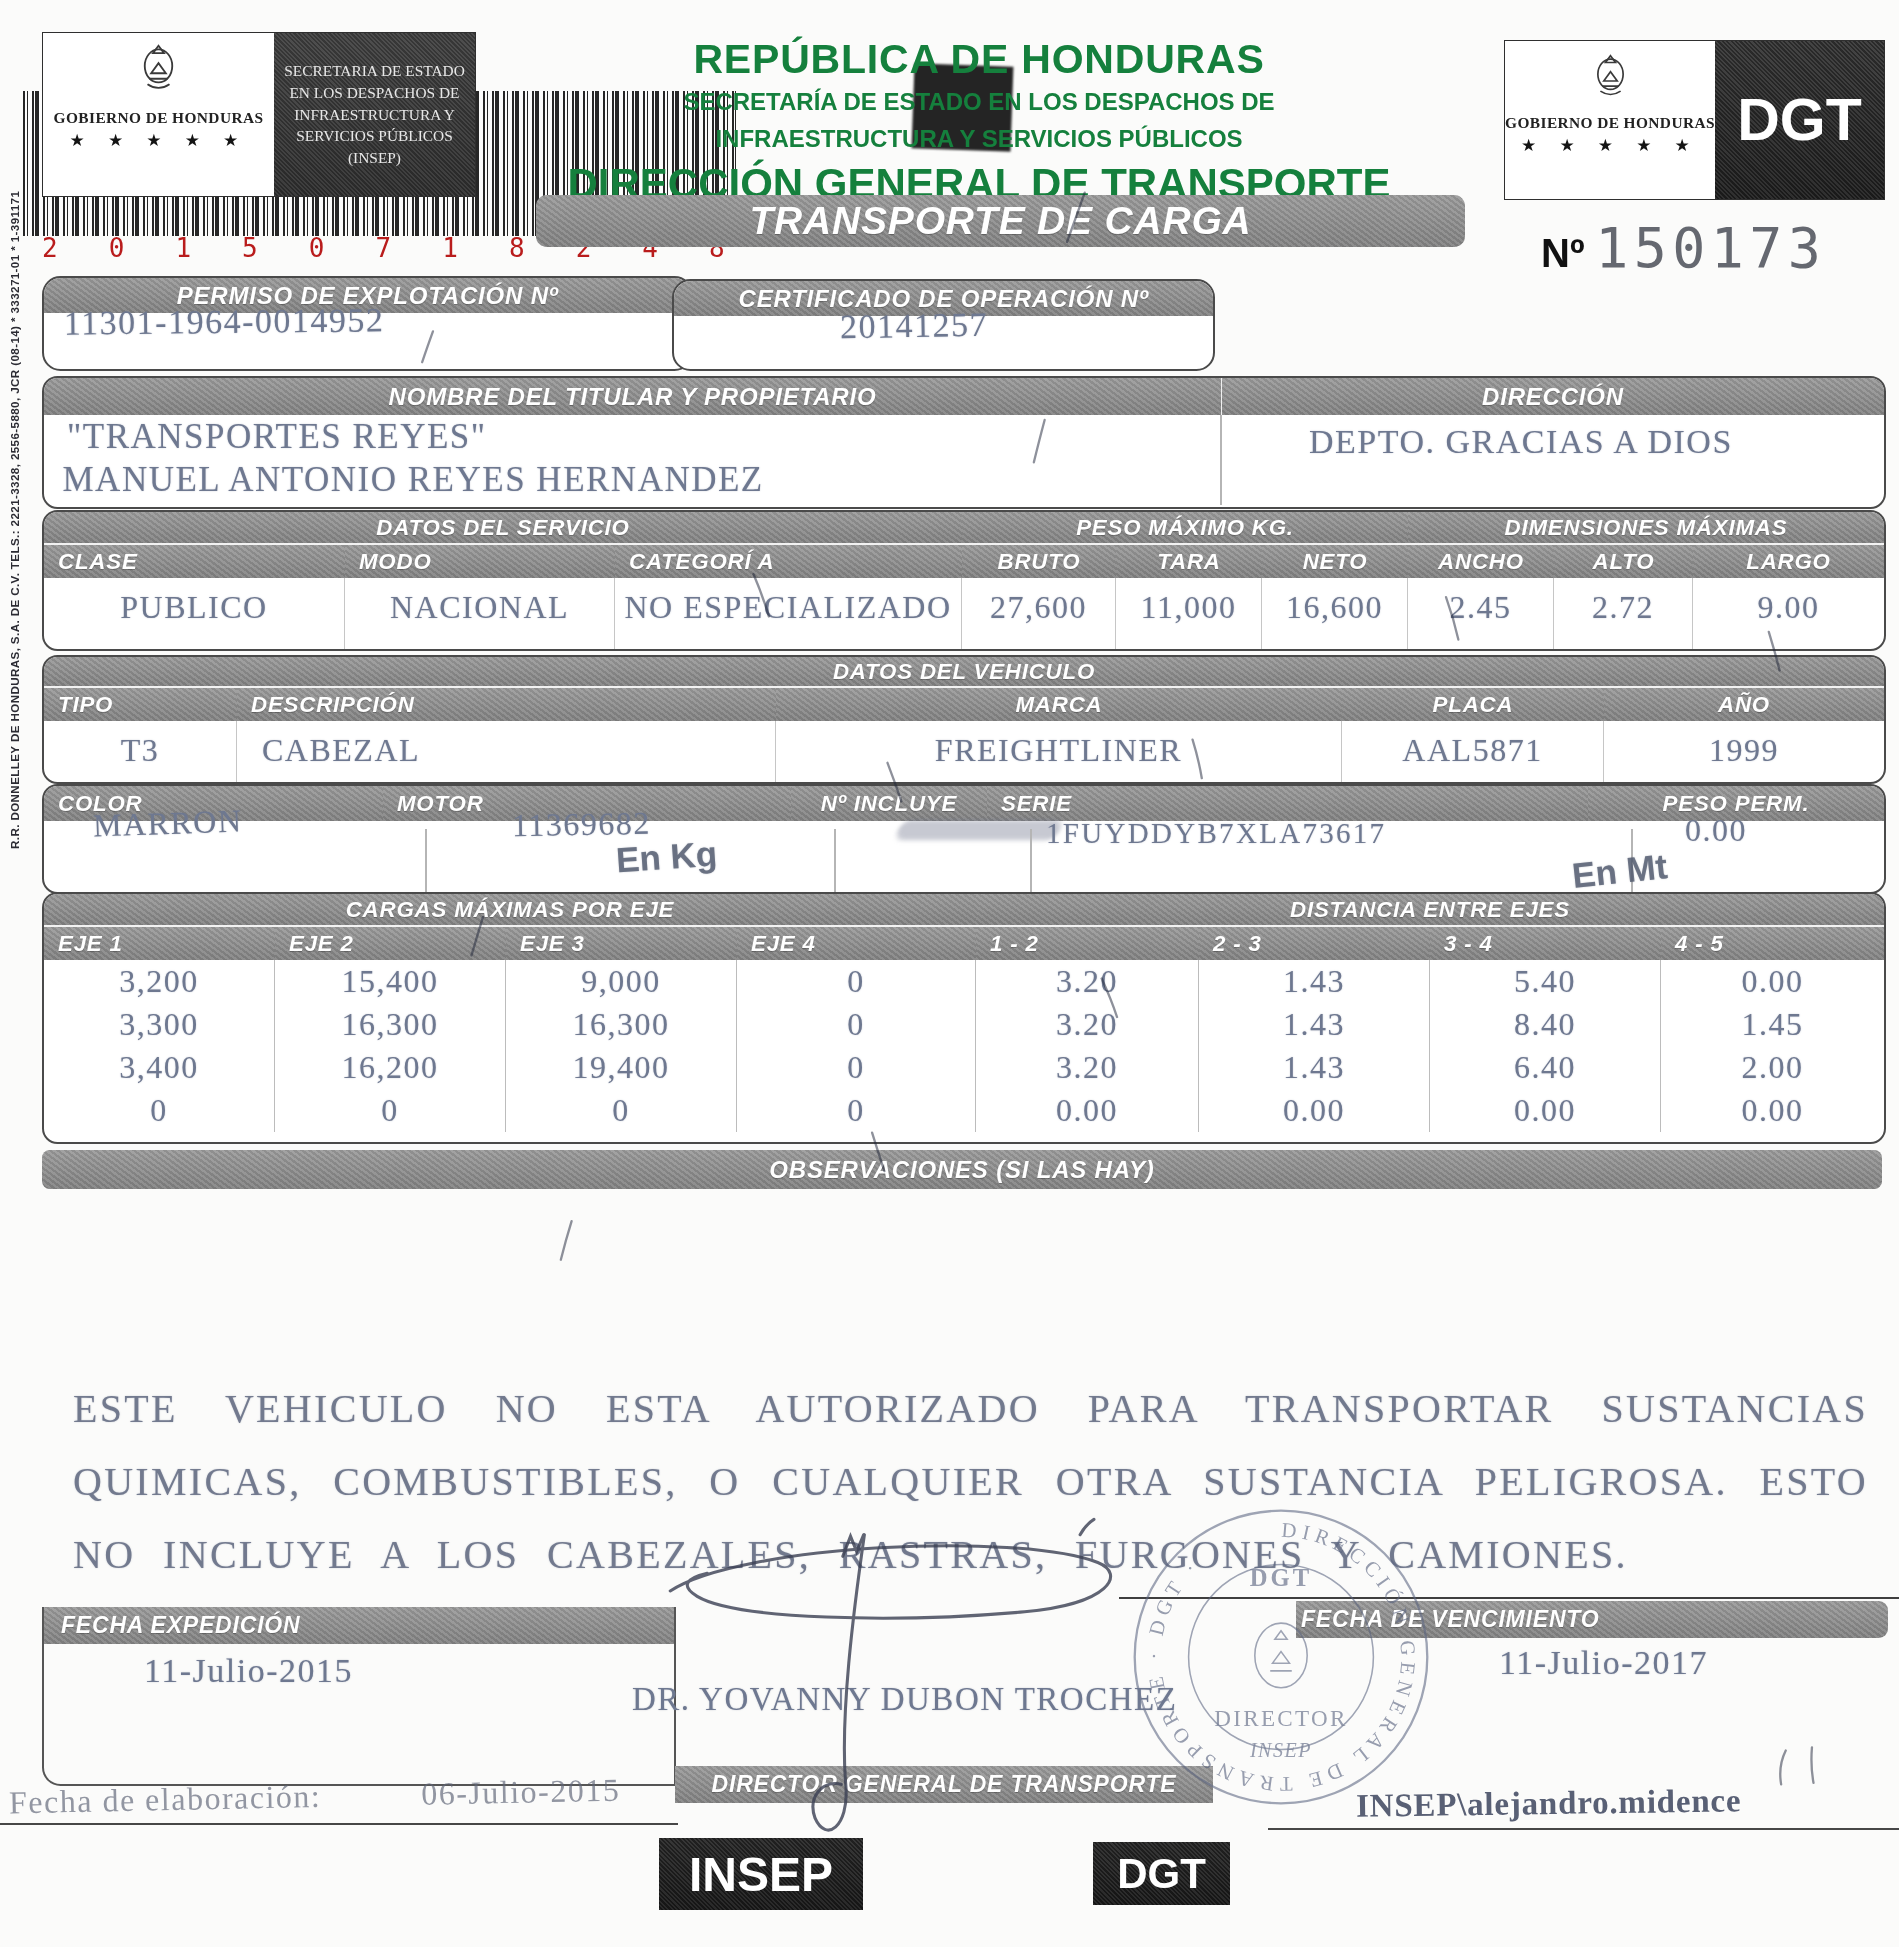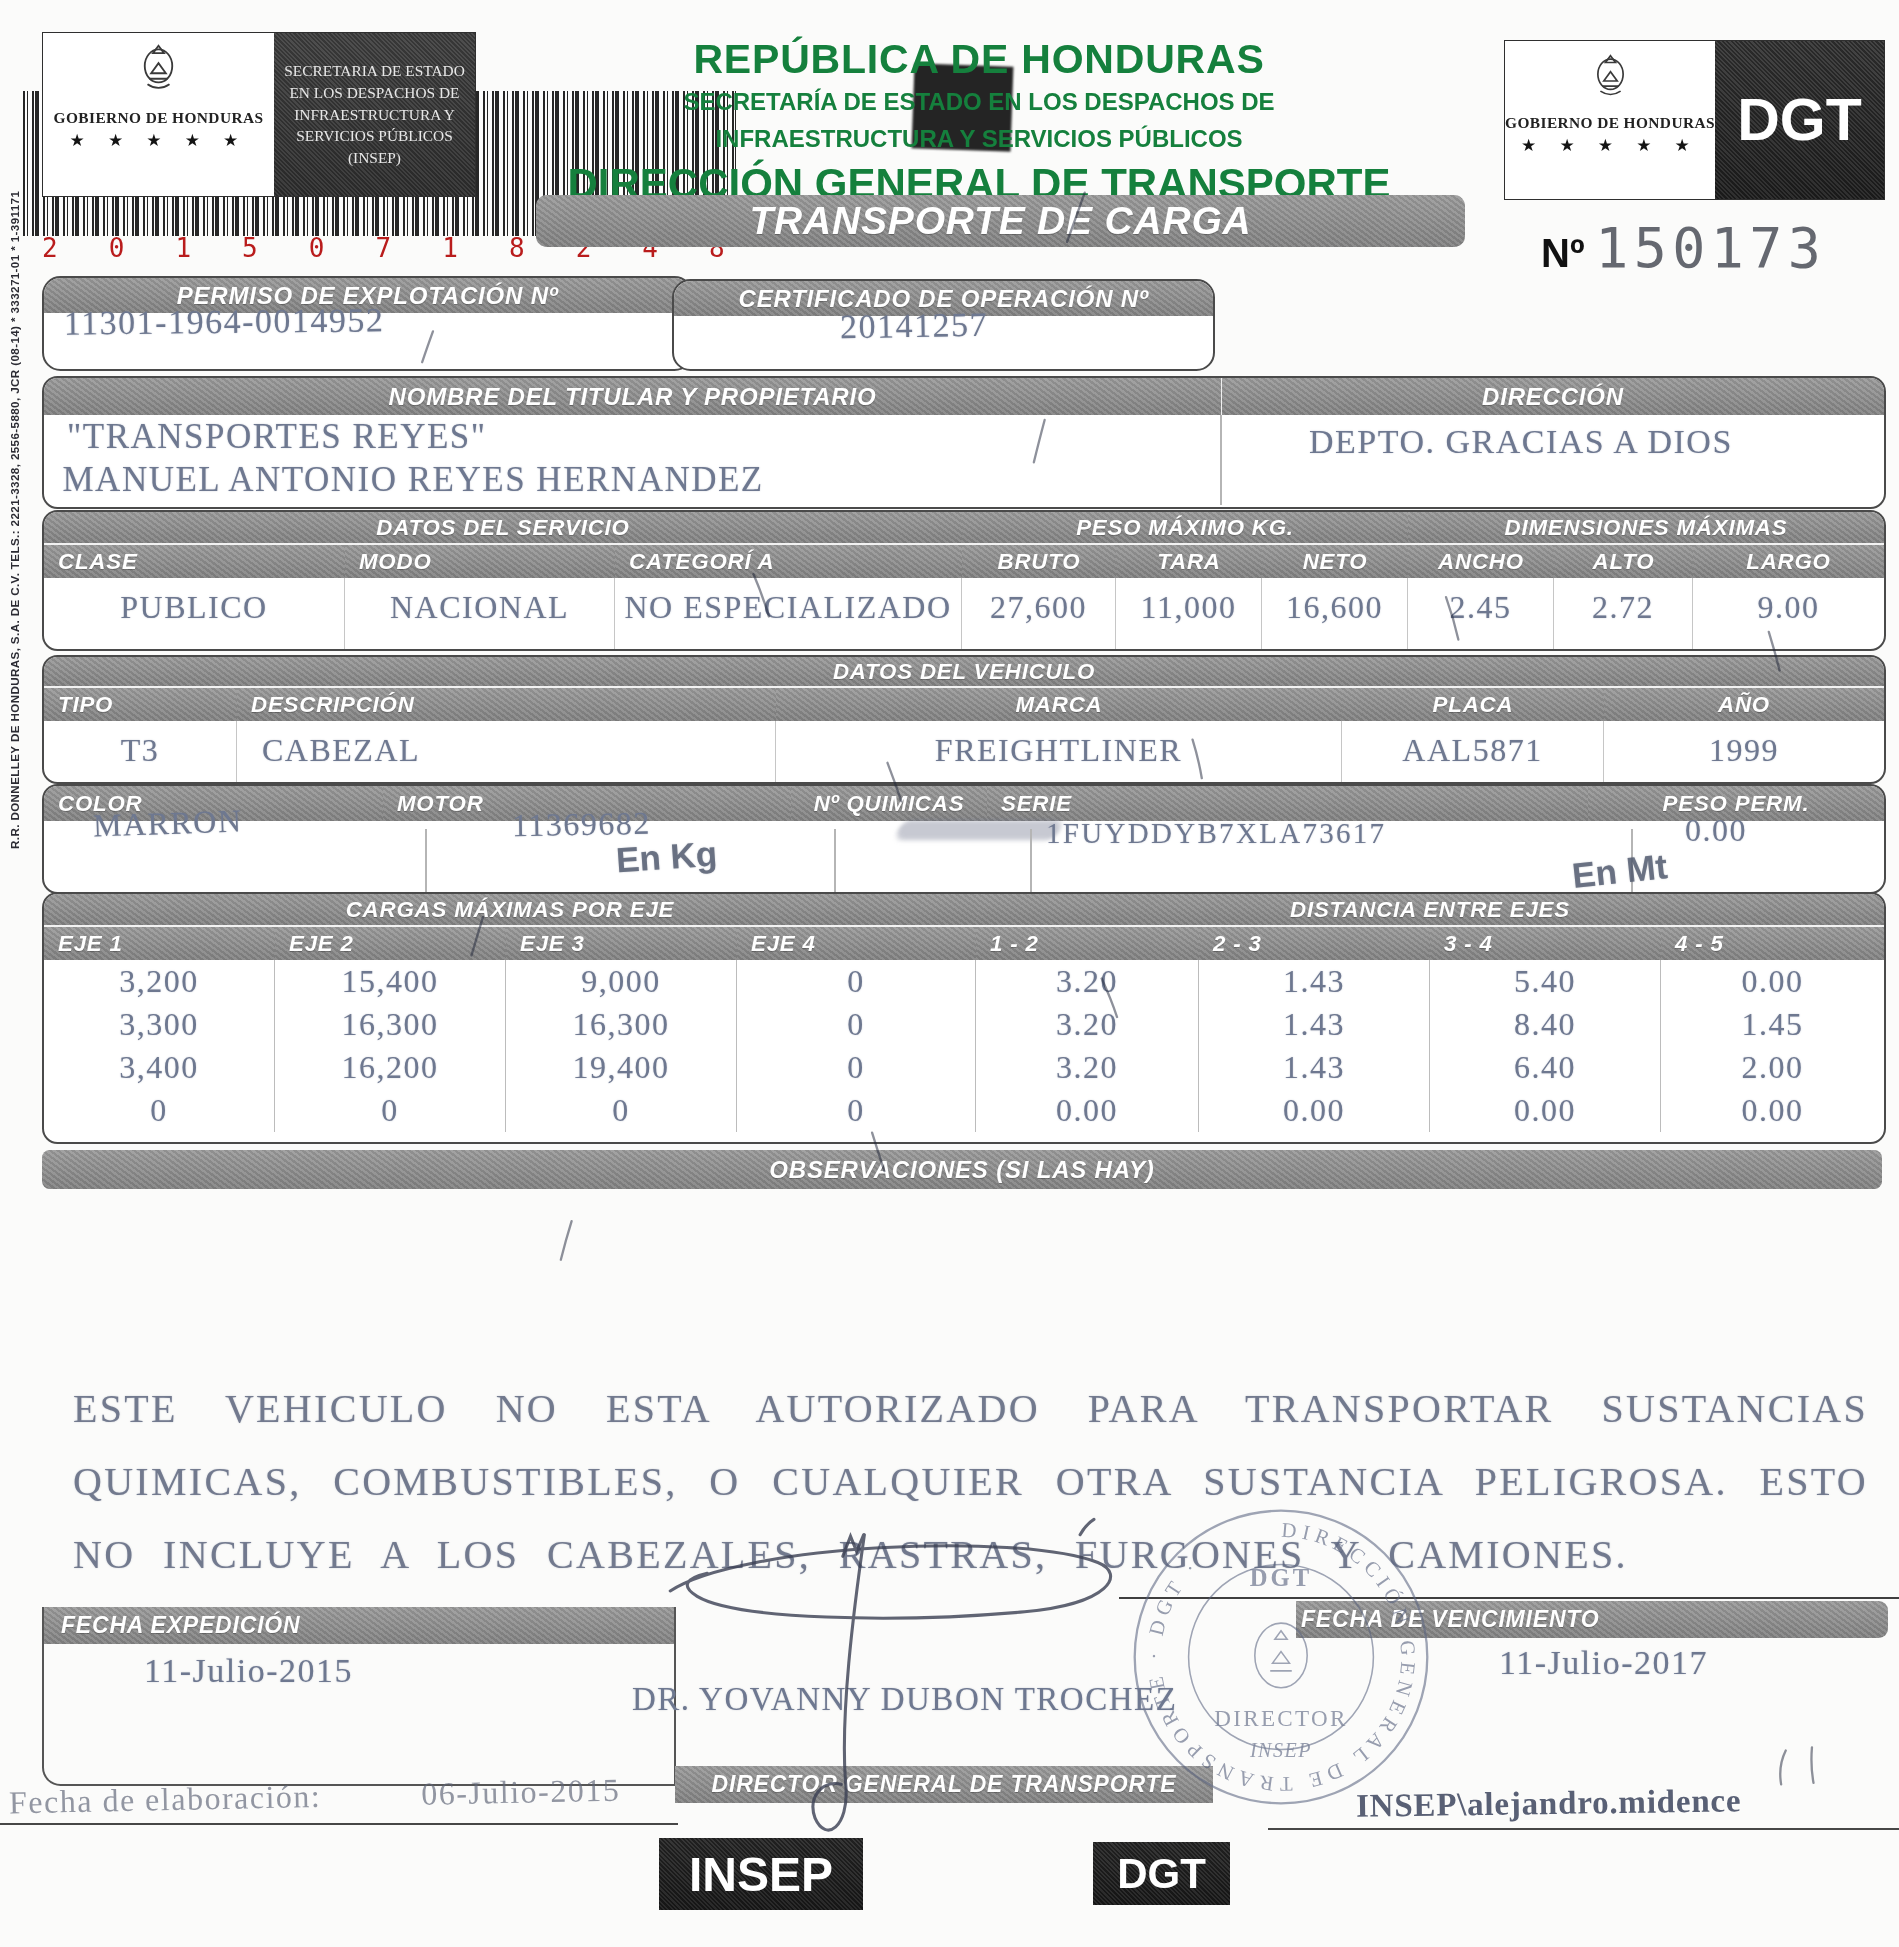--- a/index.html
+++ b/index.html
@@ -219,21 +219,21 @@
       <div class="vcell sv">FREIGHTLINER</div>
       <div class="vcell sv">AAL5871</div>
       <div class="vcell sv last">1999</div>
     </div>
   </div>
 
   <div class="panel color-box">
     <div class="grid color-grid">
       <div class="bar gbar thl">COLOR</div>
       <div class="bar gbar thl">MOTOR</div>
-      <div class="bar gbar">Nº QUIMICAS</div>
+      <div class="bar gbar">Nº INCLUYE</div>
       <div class="bar gbar thl">SERIE</div>
       <div class="bar gbar">PESO PERM.</div>
     </div>
     <div class="color-val sv" style="left:49px;top:18.5px;transform:rotate(-2deg);">MARRON</div>
     <div class="color-val sv" style="left:468px;top:20px;transform:rotate(-1deg);">11369682</div>
     <div class="registro-smear"></div>
     <div class="color-val sv" style="left:1002px;top:31px;font-size:29px;letter-spacing:2.3px;">1FUYDDYB7XLA73617</div>
     <div class="color-val sv" style="left:1641px;top:26px;">0.00</div>
     <div class="vline" style="left:381px;top:43px;bottom:0;"></div>
     <div class="vline" style="left:790px;top:43px;bottom:0;"></div>

